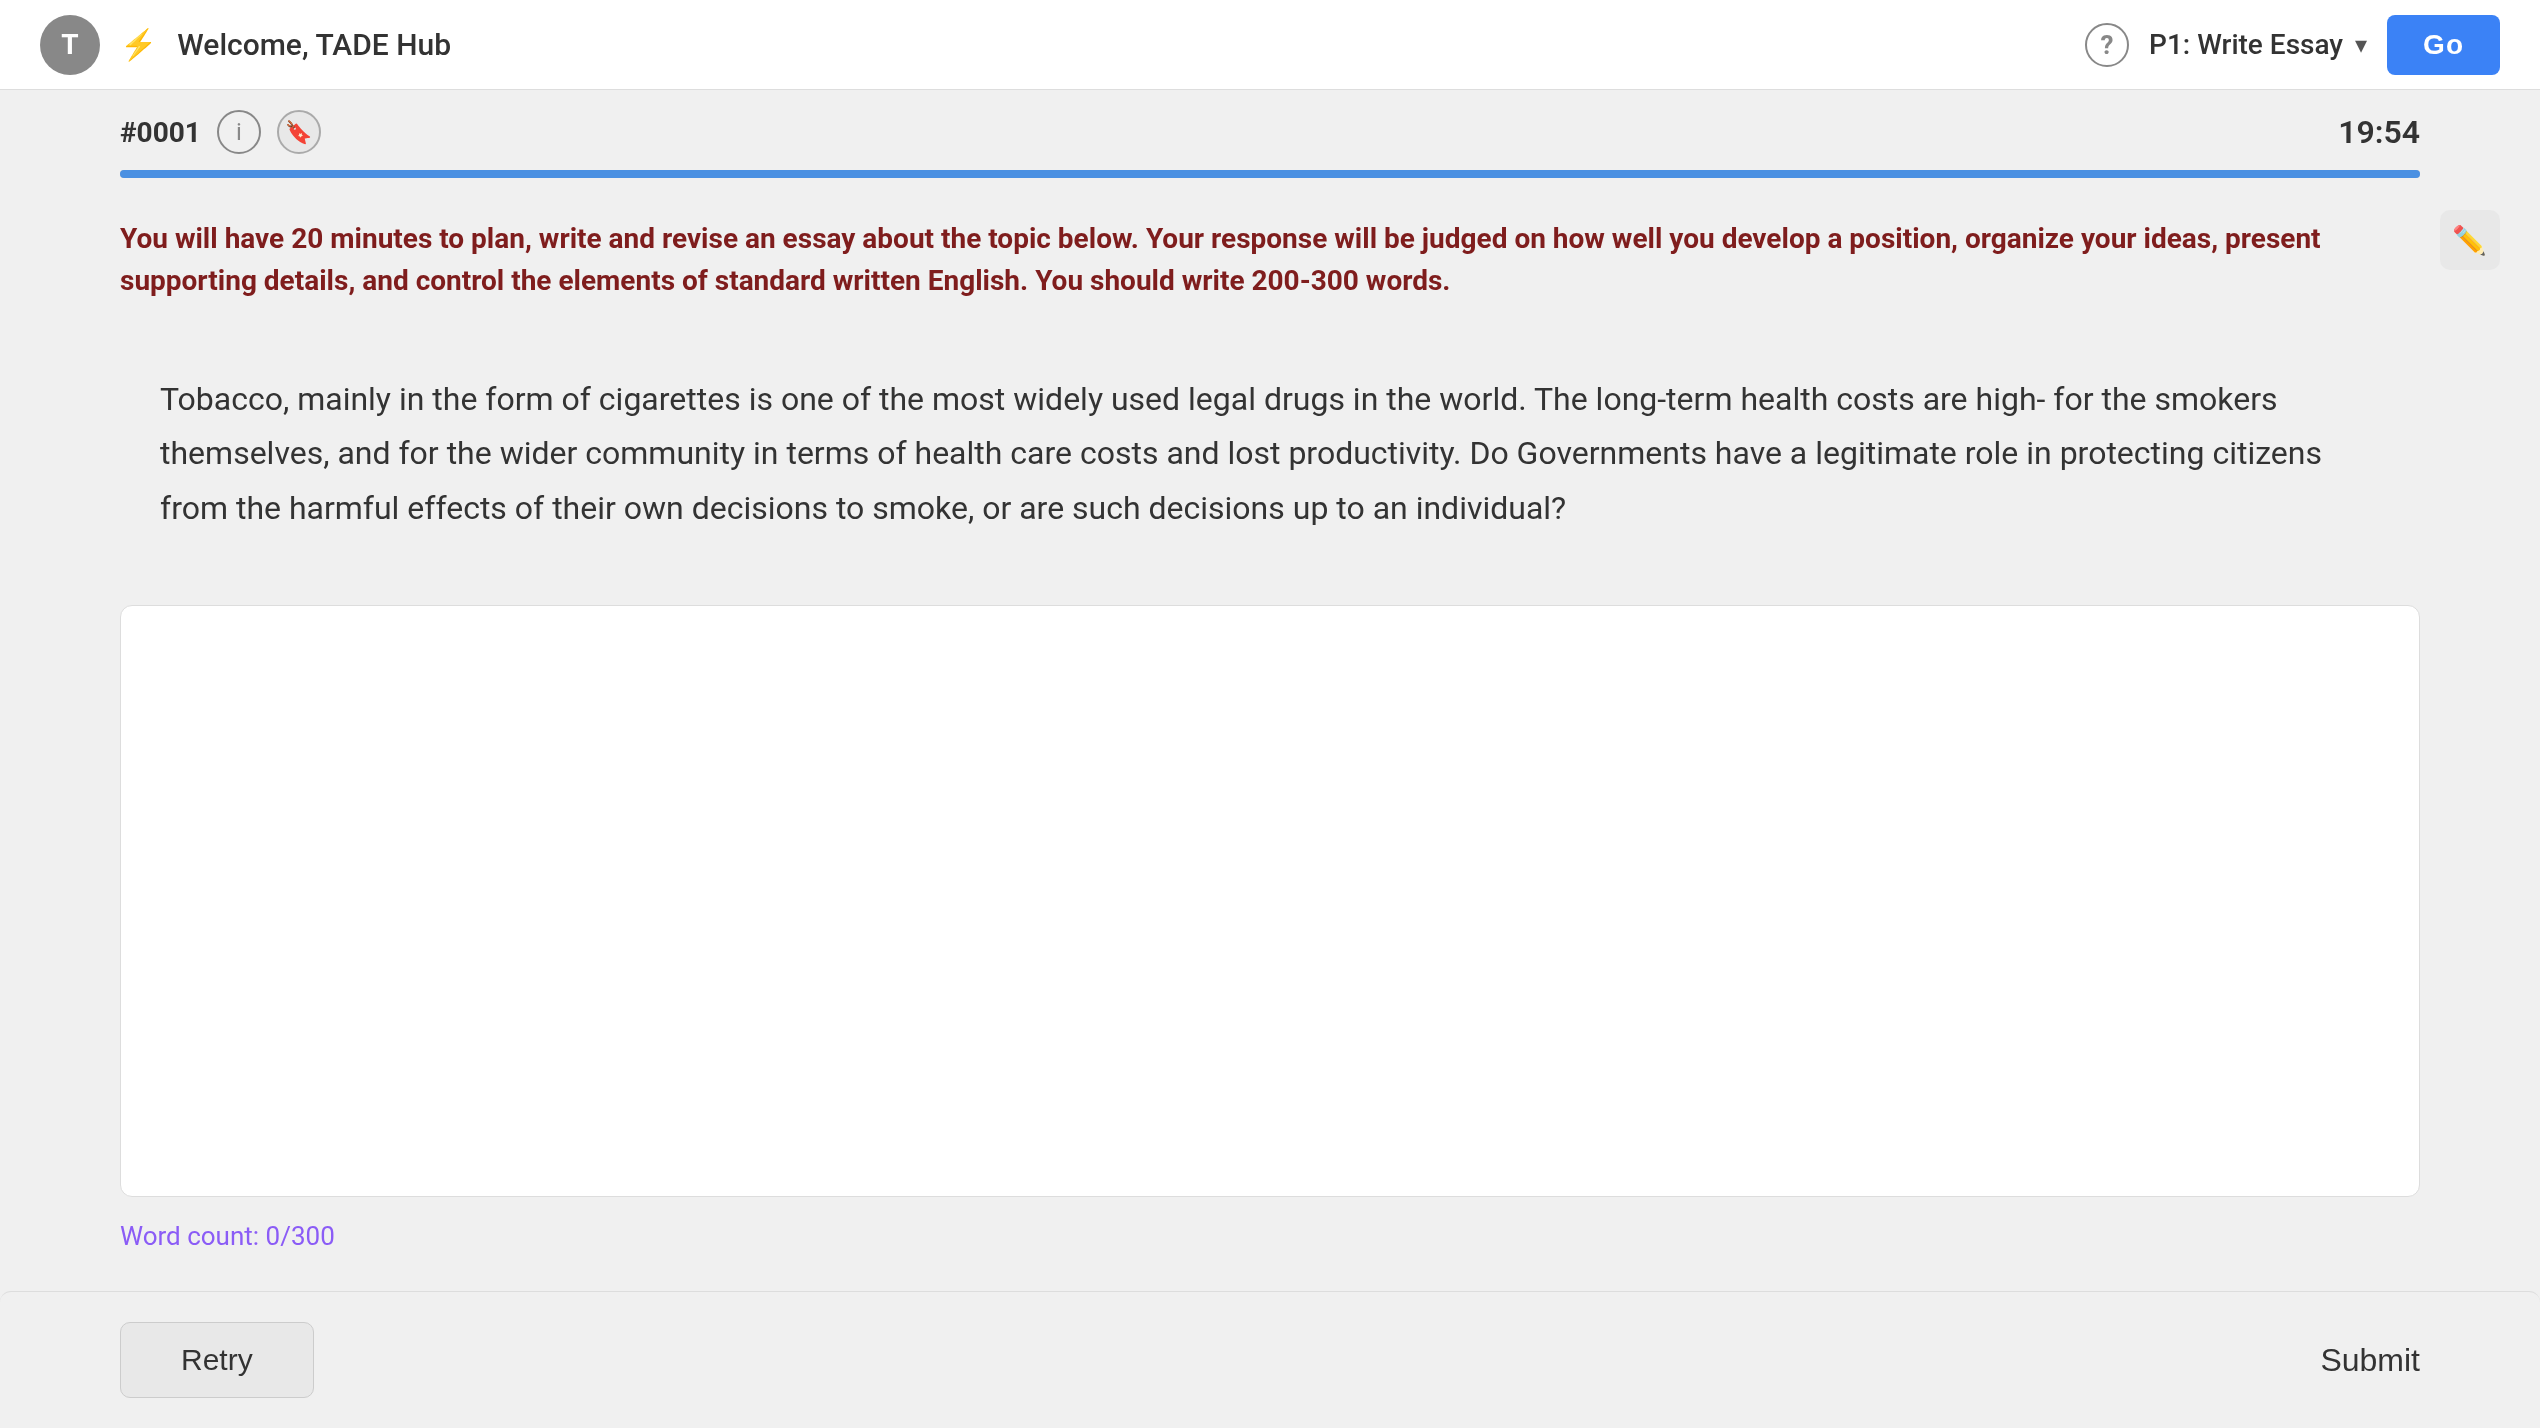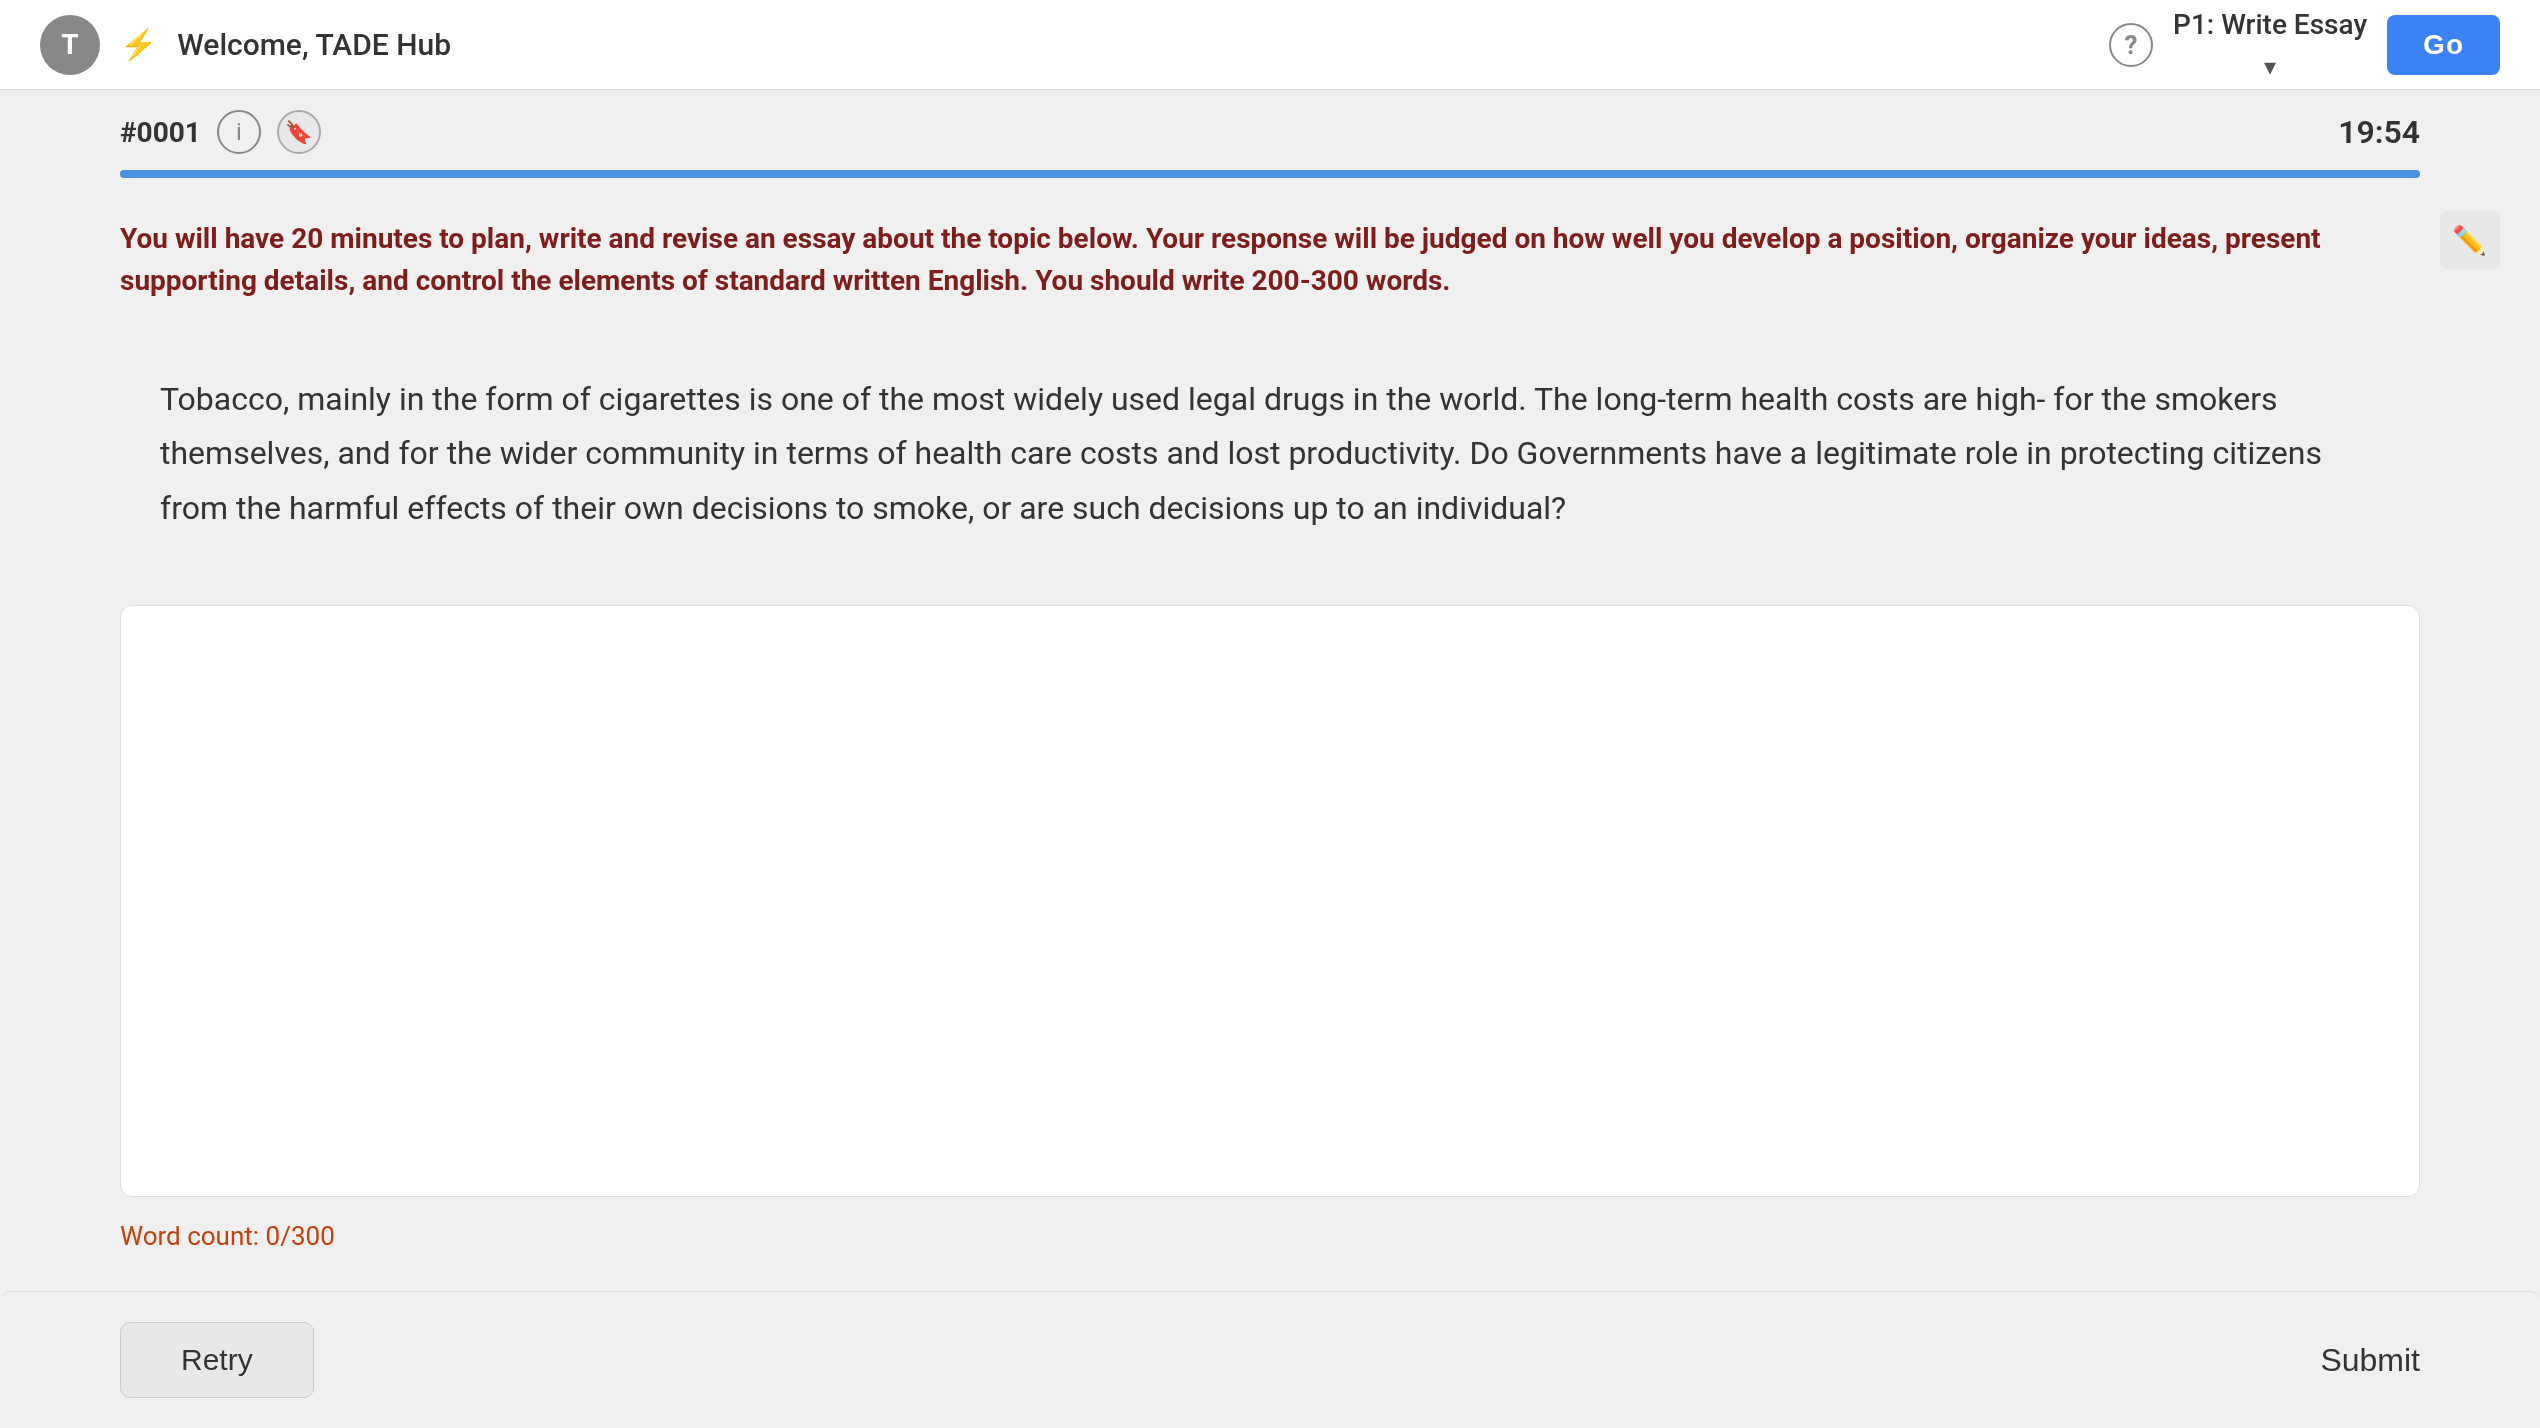--- a/index.html
+++ b/index.html
@@ -85,21 +85,20 @@
       font-size: 26px;
       font-weight: bold;
       cursor: pointer;
     }
 
     .task-selector {
       display: flex;
       align-items: center;
       gap: 12px;
       cursor: pointer;
-      flex-direction: column;
     }
 
     .task-label {
       font-size: 28px;
       color: #333;
       font-weight: 500;
     }
 
     .chevron-down {
       font-size: 24px;
@@ -236,21 +235,21 @@
       font-size: 26px;
       font-family: inherit;
       resize: none;
       background: transparent;
       color: #333;
       border-radius: 12px;
     }
 
     .word-count {
       font-size: 26px;
-      color: #c2410c;
+      color: #8b5cf6;
       margin-top: 24px;
     }
 
     
     .footer-bar {
       background: #f0f0f0;
       padding: 30px 120px;
       display: flex;
       align-items: center;
       justify-content: space-between;

